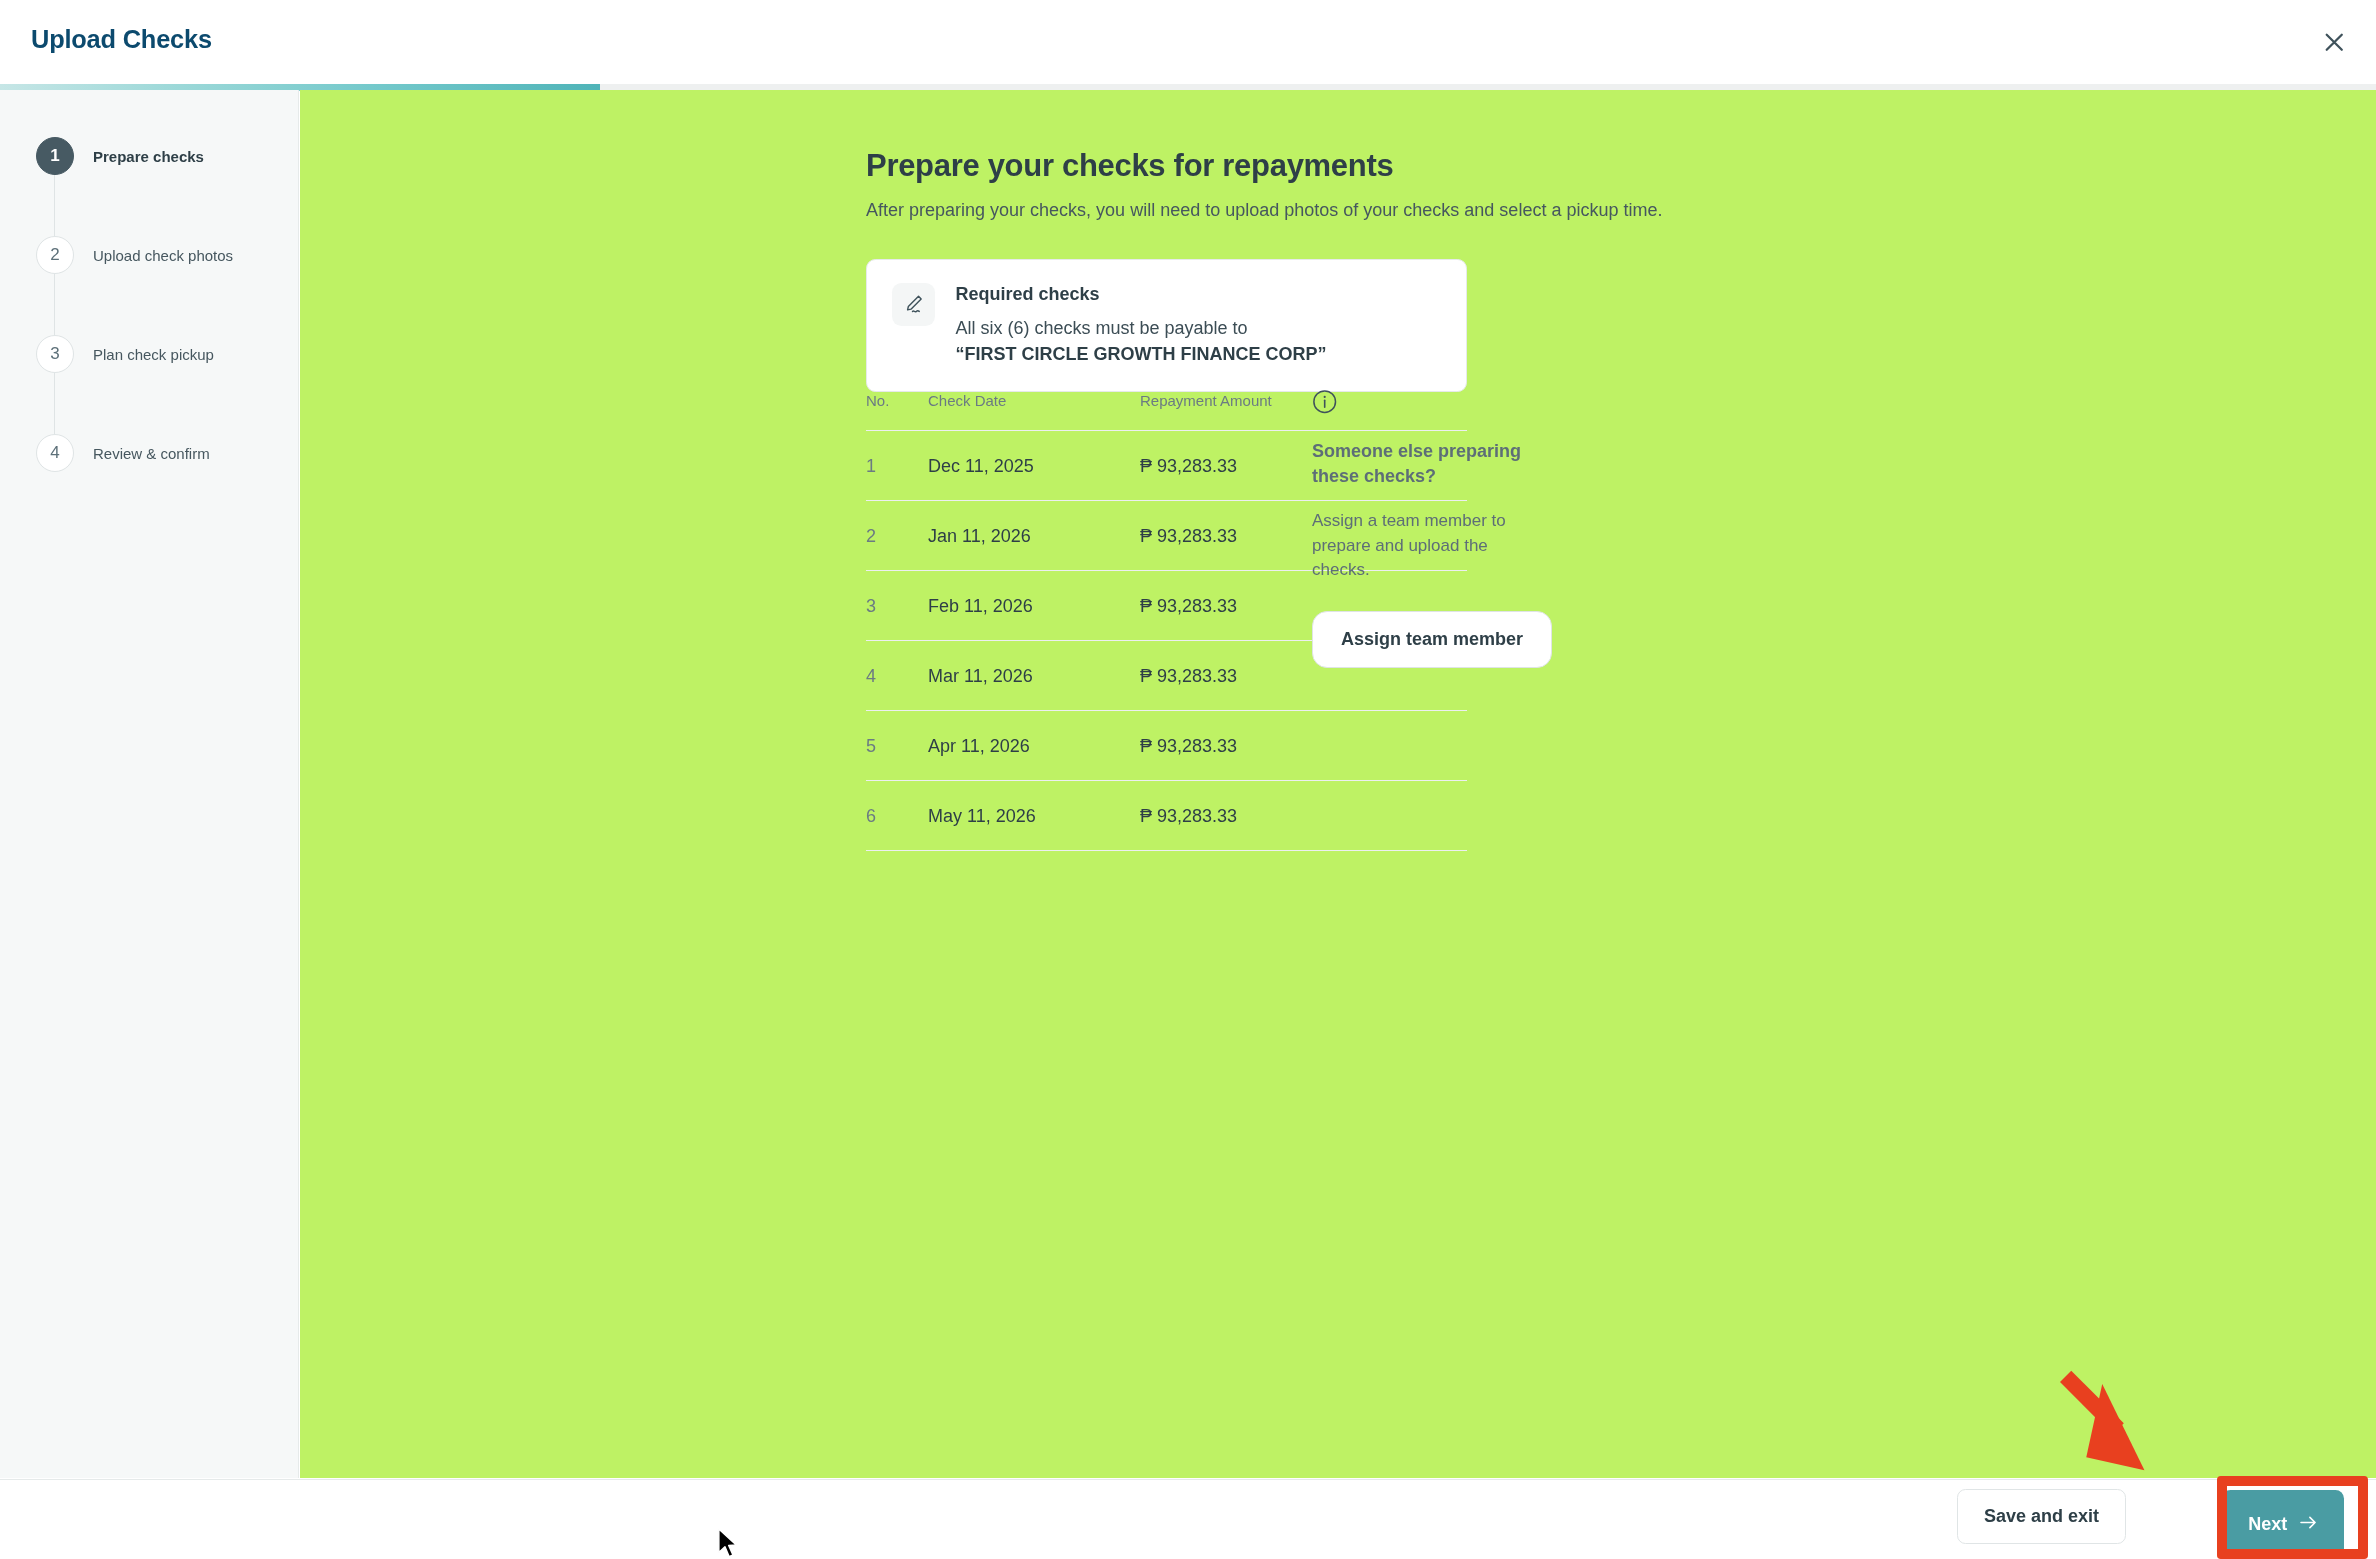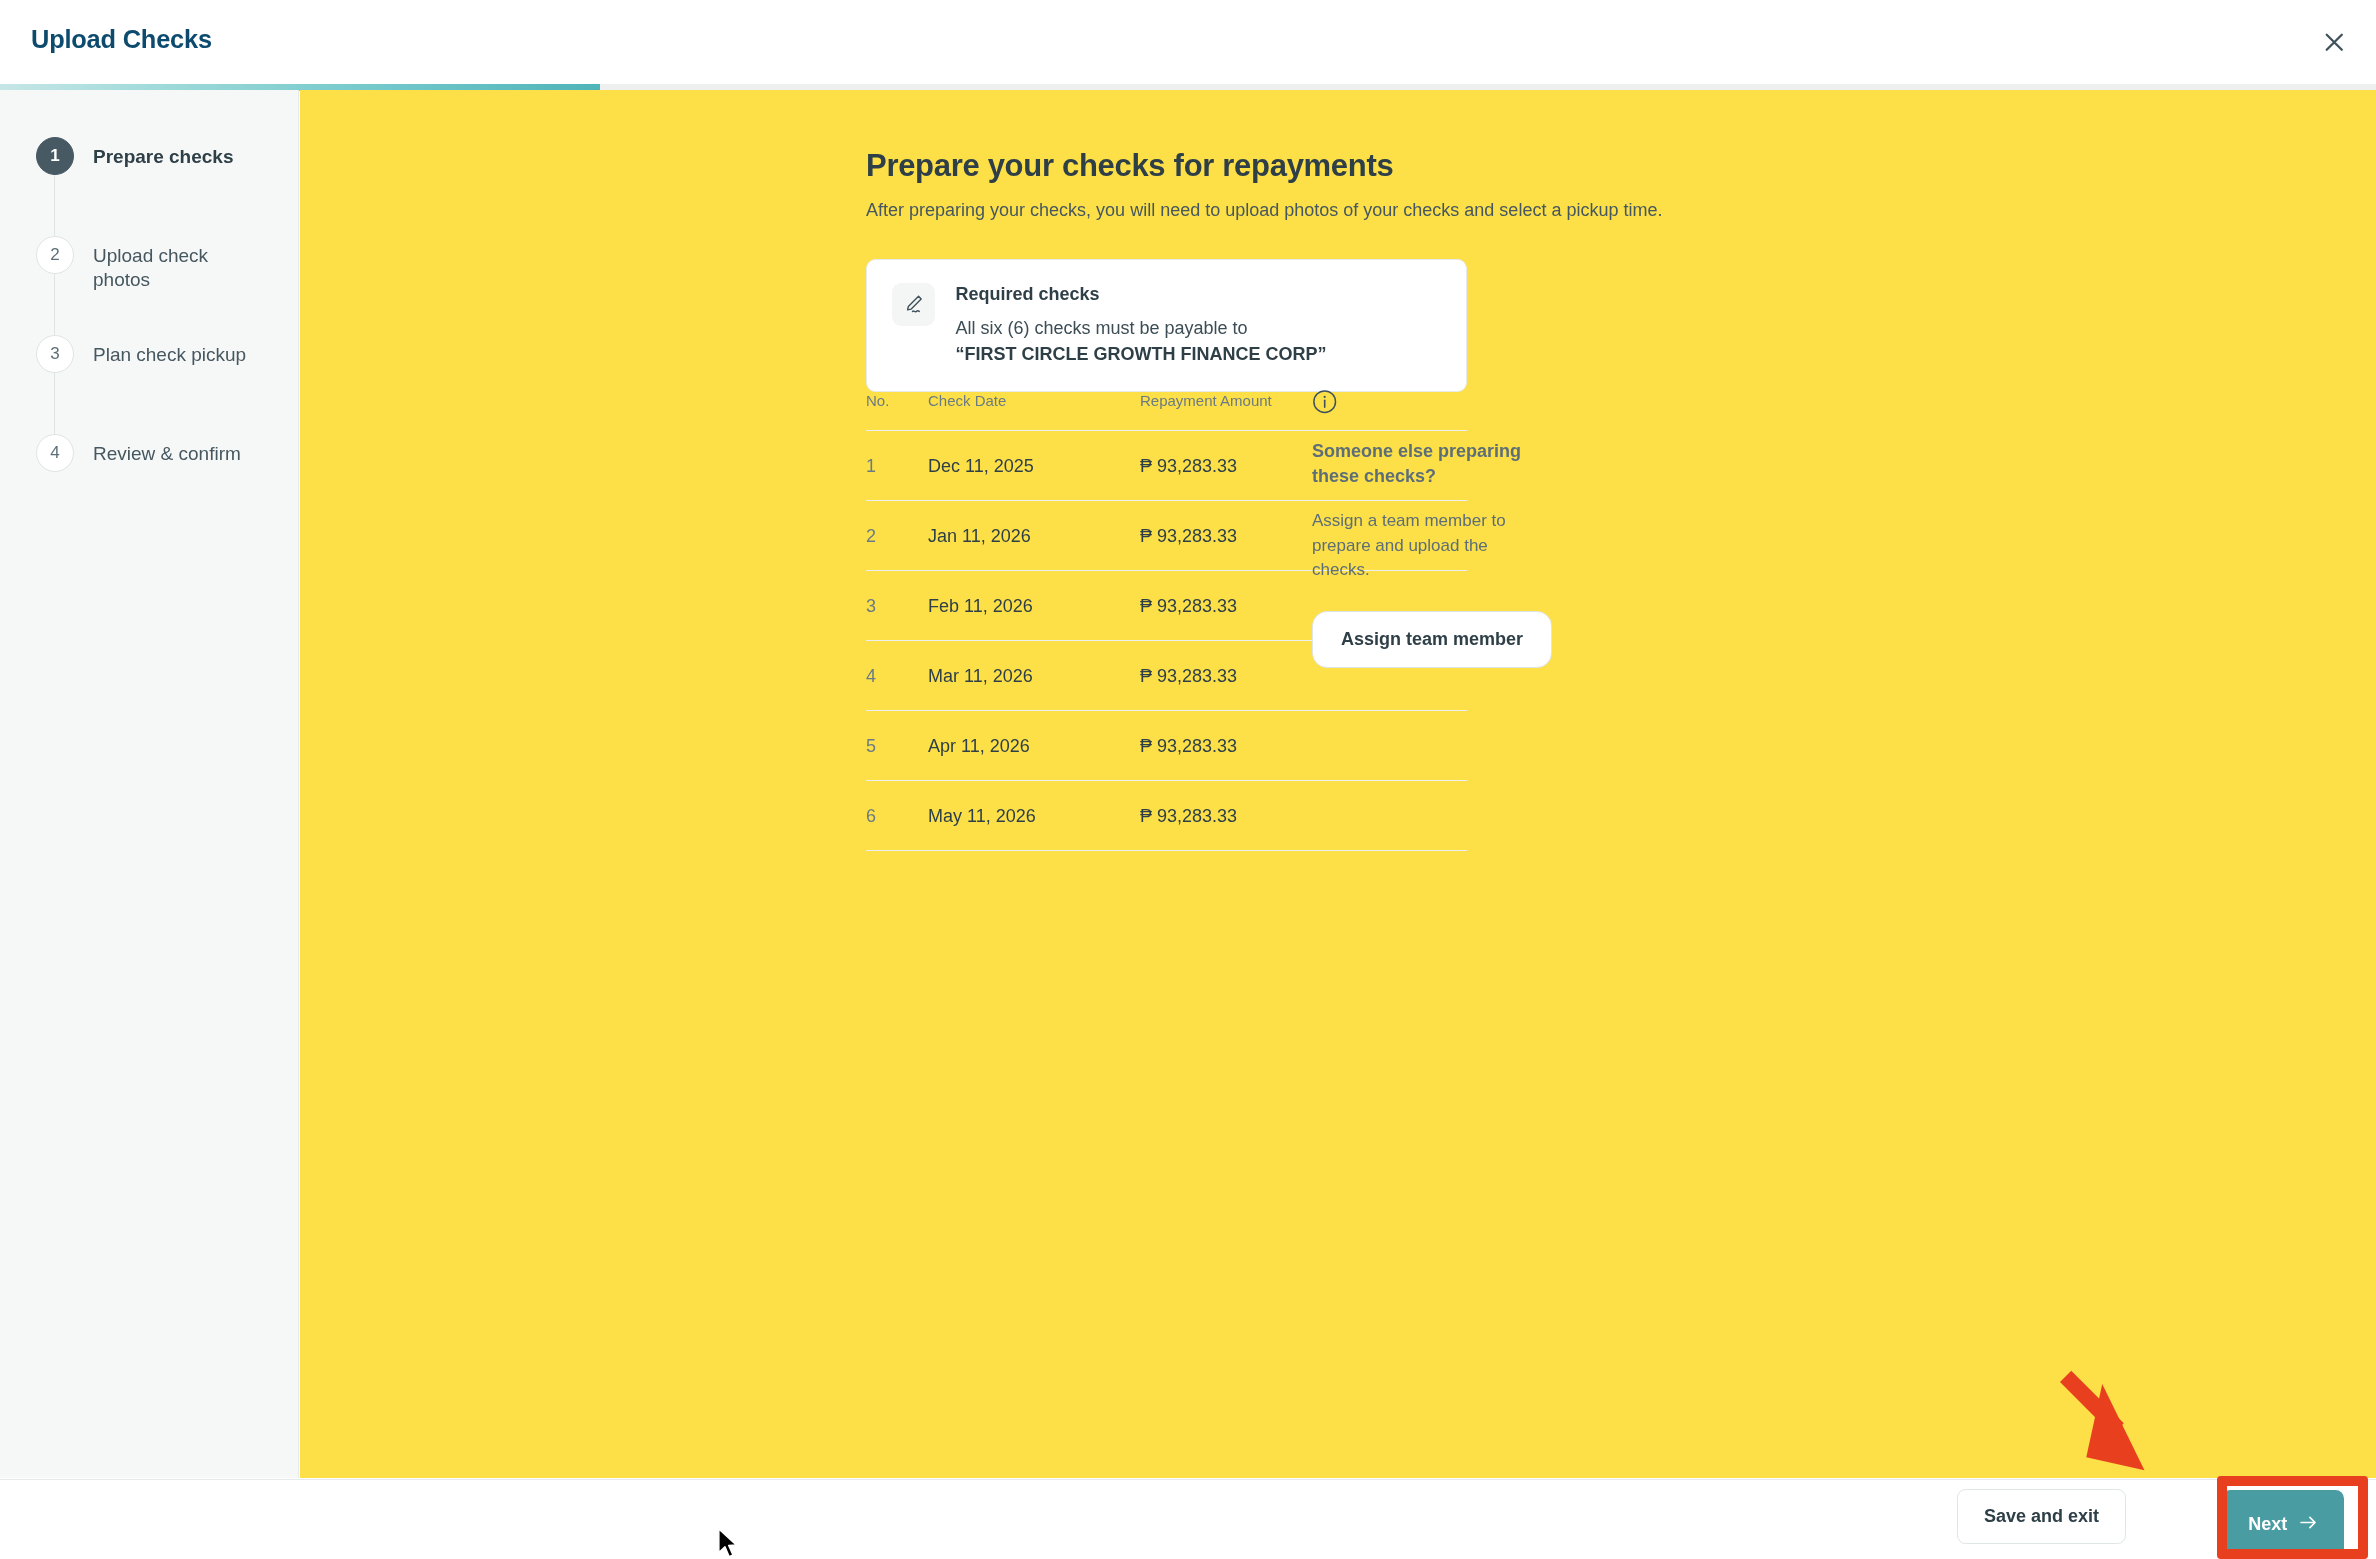--- a/index.html
+++ b/index.html
@@ -111,37 +111,37 @@
     top: 38px;
     width: 0.9px;
     height: 61px;
     background: #dfe4e5;
     z-index: 1;
   }
   .step:last-child .step-connector { display: none; }
   .step-label {
     margin-left: 19px;
     margin-top: 7.5px;
-    font-size: 19px;
+    font-size: 15px;
     line-height: 24.5px;
     color: #46575f;
     max-width: 165px;
   }
   .step.active .step-label {
     font-weight: 700;
     color: #2e3f47;
   }
 
   
   .content {
     position: absolute;
     left: 300px; top: 90px;
     width: 2076px;
     height: 1388px;
-    background: #fde047;
+    background: #bef264;
   }
   .page-title {
     position: absolute;
     left: 566px; top: 58px;
     font-size: 31px;
     font-weight: 700;
     color: #2e3f47;
     letter-spacing: -0.3px;
   }
   .page-subtitle {

